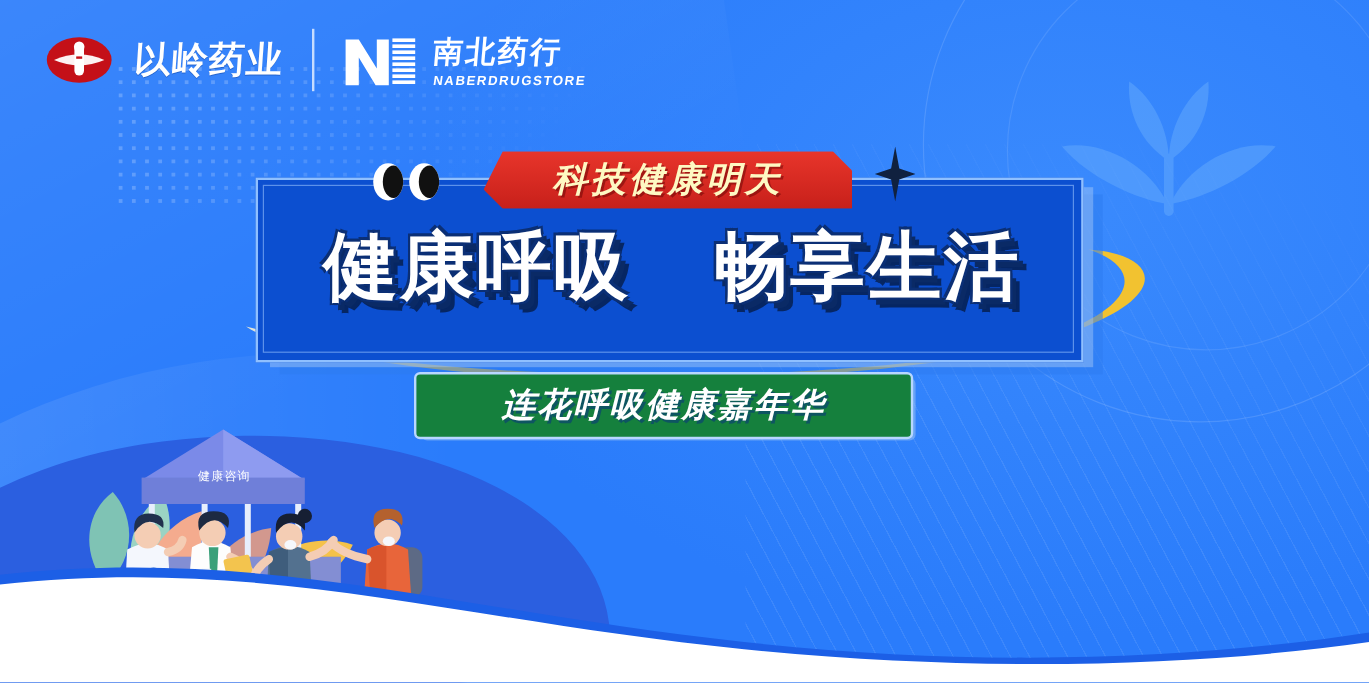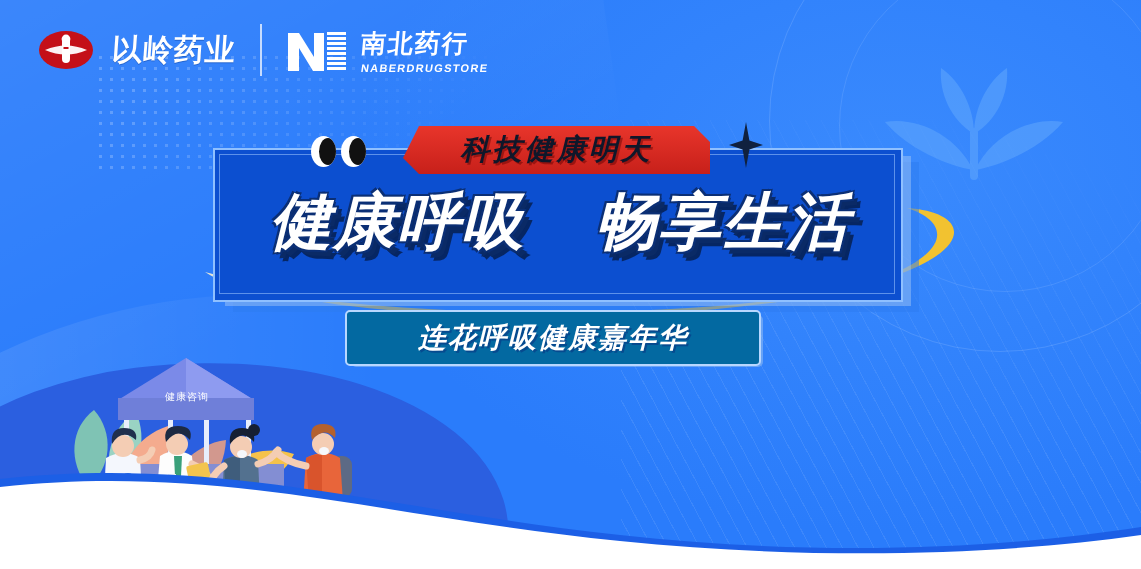--- a/index.html
+++ b/index.html
@@ -82,54 +82,54 @@
       background:#0c4fd0;border:2px solid #8fc0ff;}
   .panel-inner{position:absolute;left:14px;top:34px;width:674px;height:138px;border:1px solid rgba(160,200,255,.55);}
 
   
   .ribbon{position:absolute;left:198px;top:6px;width:307px;height:48px;}
   .ribbon .shape{position:absolute;inset:0;background:linear-gradient(180deg,#e8352b 0%,#c7201a 100%);
       clip-path:polygon(16px 0,291px 0,307px 16px,307px 48px,16px 48px,0 32px);}
   .ribbon .shade{position:absolute;left:6px;top:6px;width:307px;height:48px;background:#0b1a3a;opacity:.55;
       clip-path:polygon(16px 0,291px 0,307px 16px,307px 48px,16px 48px,0 32px);z-index:-1;}
   .ribbon .txt{position:absolute;inset:0;display:flex;align-items:center;justify-content:center;
-      color:#0f172a;font-size:29px;font-weight:bold;letter-spacing:3px;font-style:italic;
+      color:#fef9c3;font-size:29px;font-weight:bold;letter-spacing:3px;font-style:italic;
       font-family:"DejaVu Sans","Liberation Sans",sans-serif;
       text-shadow:2px 2px 0 rgba(90,0,0,.45);}
 
   
   .quotes{position:absolute;left:106px;top:16px;display:flex;gap:5px;}
   .q{width:25px;height:31px;border-radius:50%;background:#fff;position:relative;overflow:hidden;}
   .q::after{content:"";position:absolute;left:8px;top:2px;width:18px;height:27px;border-radius:50%;background:#111;}
 
   
   .sparkle{position:absolute;left:524px;top:2px;width:34px;height:46px;
       background:#10213f;
       clip-path:polygon(50% 0,60% 40%,100% 50%,60% 60%,50% 100%,40% 60%,0 50%,40% 40%);}
 
   
   .headline{position:absolute;left:30px;top:42px;width:650px;height:120px;
       display:flex;align-items:center;justify-content:center;}
   .headline .txt{
-      font-size:62px;font-weight:bold;font-style:italic;color:#fff;
+      font-size:62px;font-weight:bold;color:#fff;
       letter-spacing:2px;white-space:nowrap;
       font-family:"DejaVu Sans","Liberation Sans",sans-serif;
       text-shadow:
         -2px -2px 0 #0b2f75, 2px -2px 0 #0b2f75, -2px 2px 0 #0b2f75, 2px 2px 0 #0b2f75,
         5px 6px 0 #0a2a66, 8px 9px 0 rgba(6,30,80,.85);
   }
   .headline .sp{display:inline-block;width:22px;}
 
   
   .yswoosh{position:absolute;left:-60px;top:40px;width:860px;height:170px;pointer-events:none;}
 
   
   .subbar{position:absolute;left:140px;top:190px;width:412px;height:52px;}
   .subbar .back{position:absolute;left:6px;top:5px;width:412px;height:52px;background:#9ec3f2;opacity:.5;border-radius:5px;}
-  .subbar .box{position:absolute;left:0;top:0;width:412px;height:52px;background:#0369a1;
+  .subbar .box{position:absolute;left:0;top:0;width:412px;height:52px;background:#15803d;
       border:2px solid #b8d7ff;border-radius:5px;
       display:flex;align-items:center;justify-content:center;}
   .subbar .txt{color:#fff;font-size:28px;font-weight:bold;font-style:italic;letter-spacing:2px;
       font-family:"DejaVu Sans","Liberation Sans",sans-serif;
       text-shadow:2px 2px 0 rgba(10,50,130,.55);}
 
   
   .scene{position:absolute;left:18px;top:352px;width:400px;height:215px;}
   .scene svg{display:block;width:100%;height:100%;overflow:visible;}
   .tent-label{position:absolute;left:147px;top:38px;width:120px;text-align:left;

